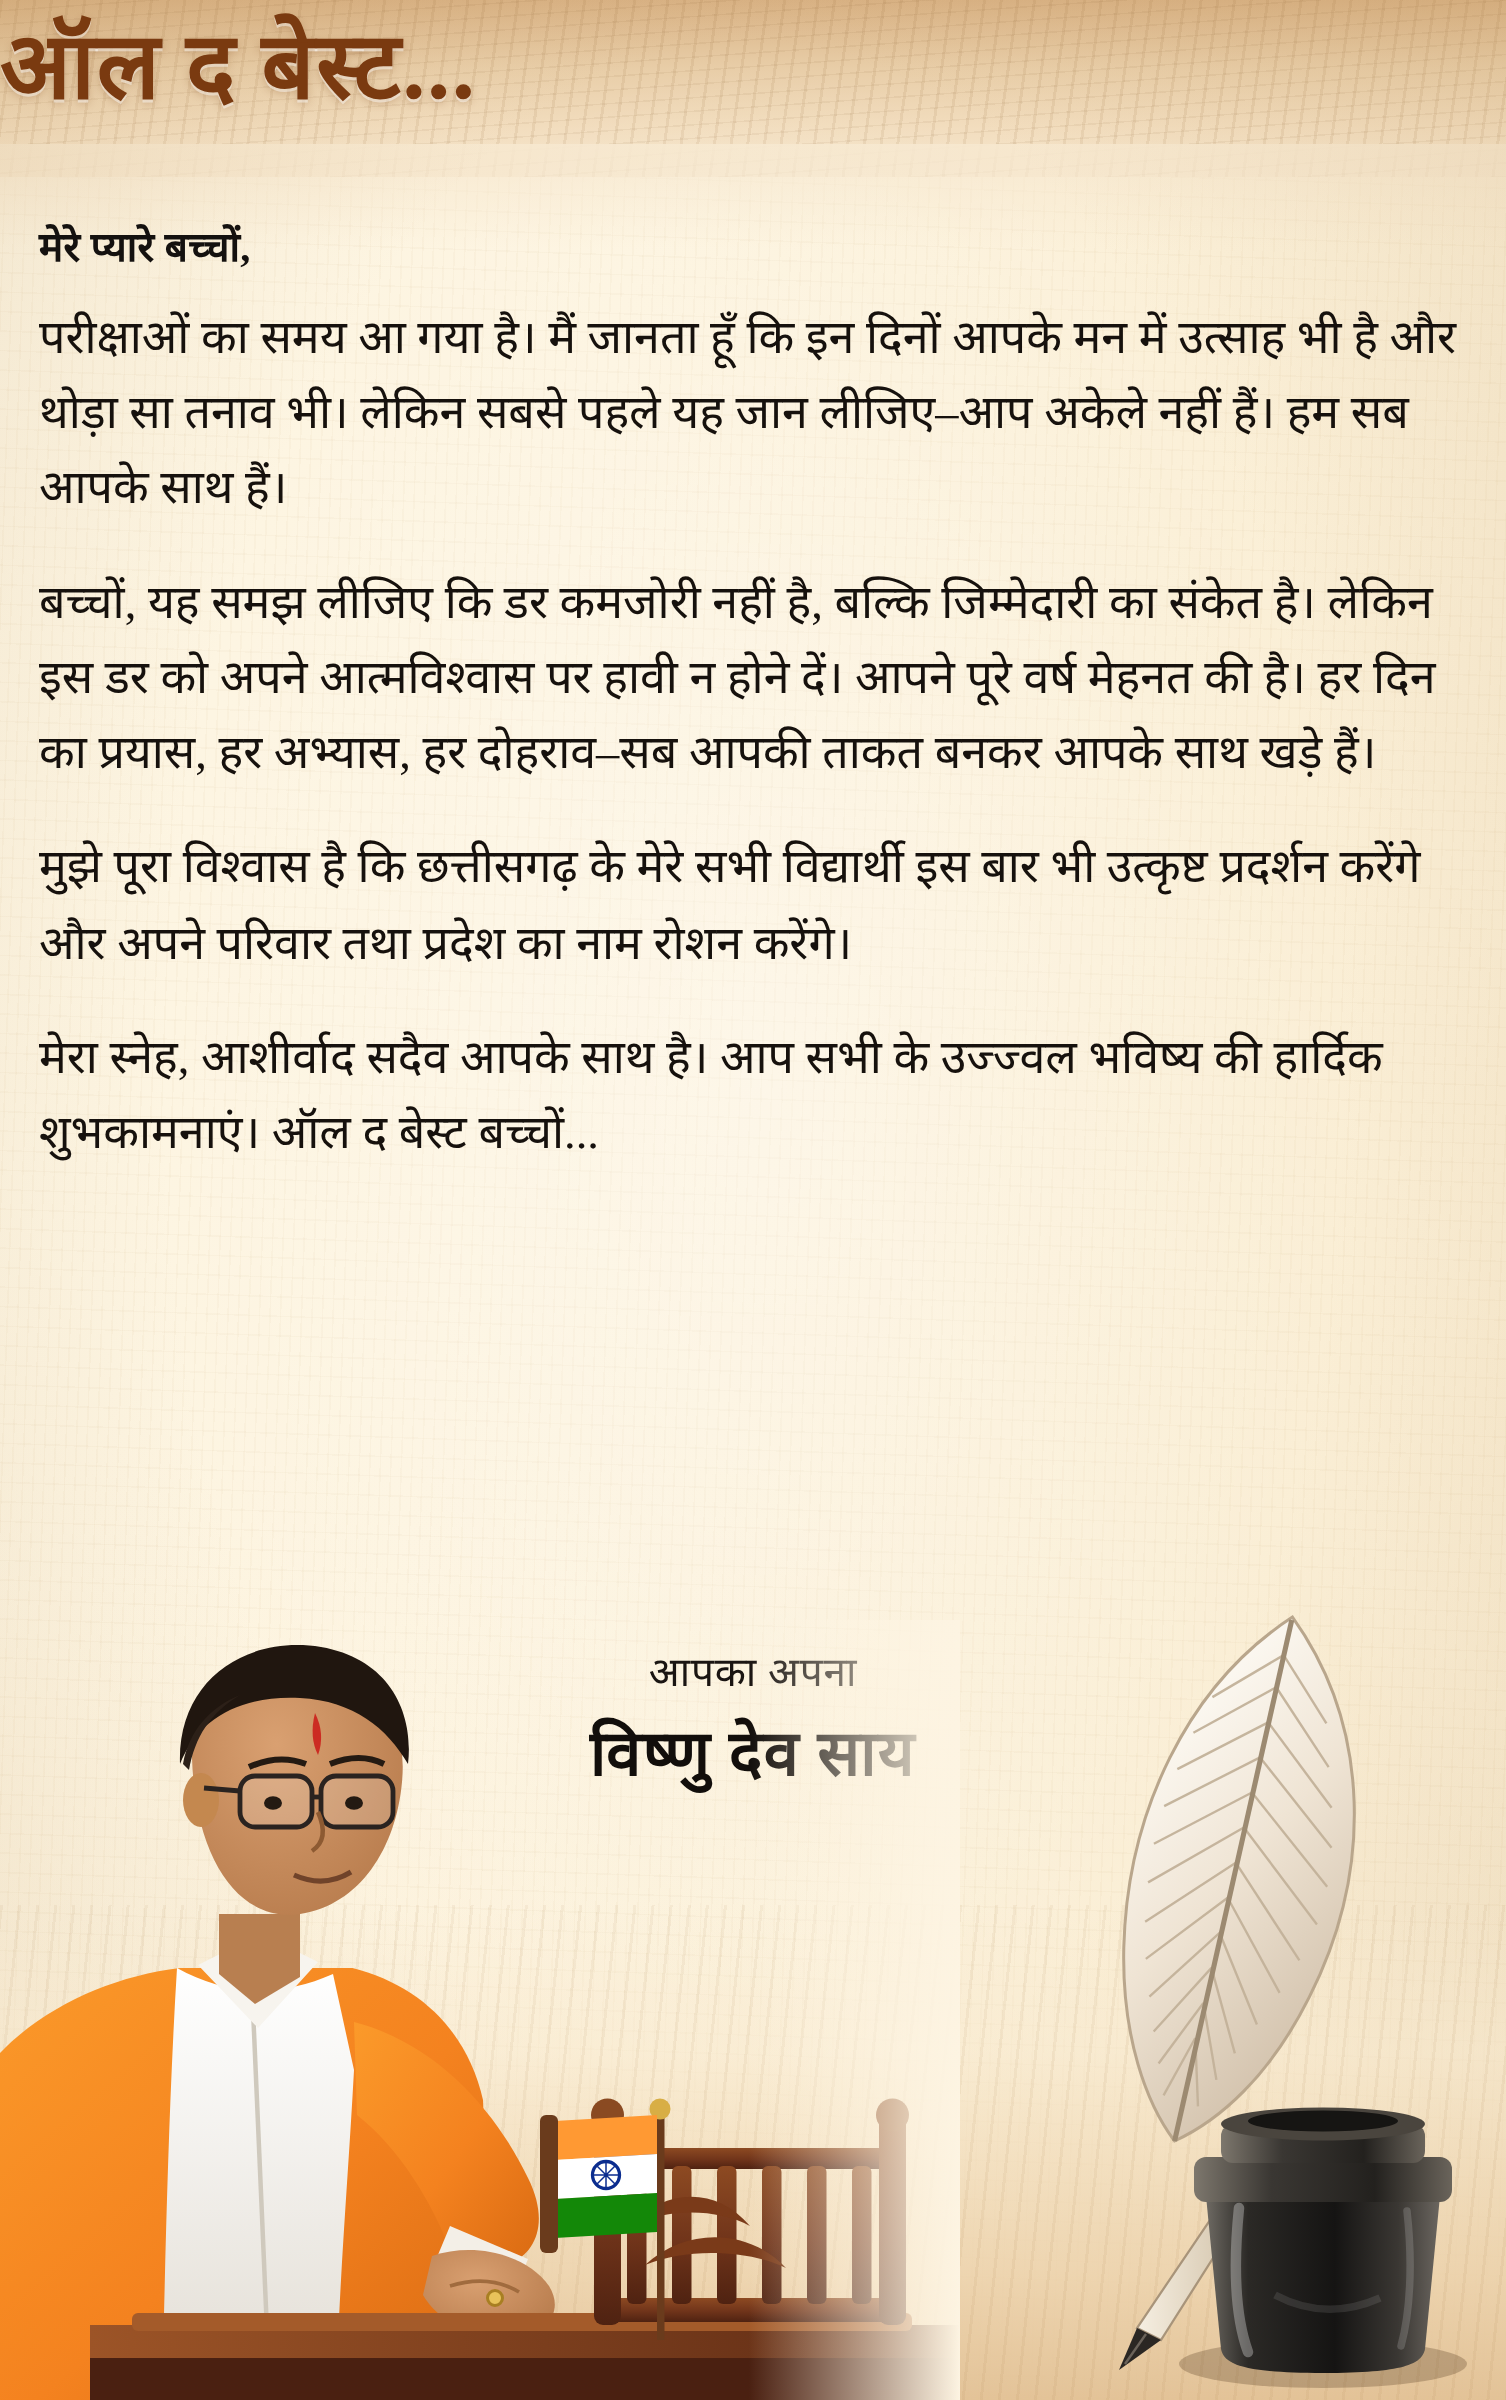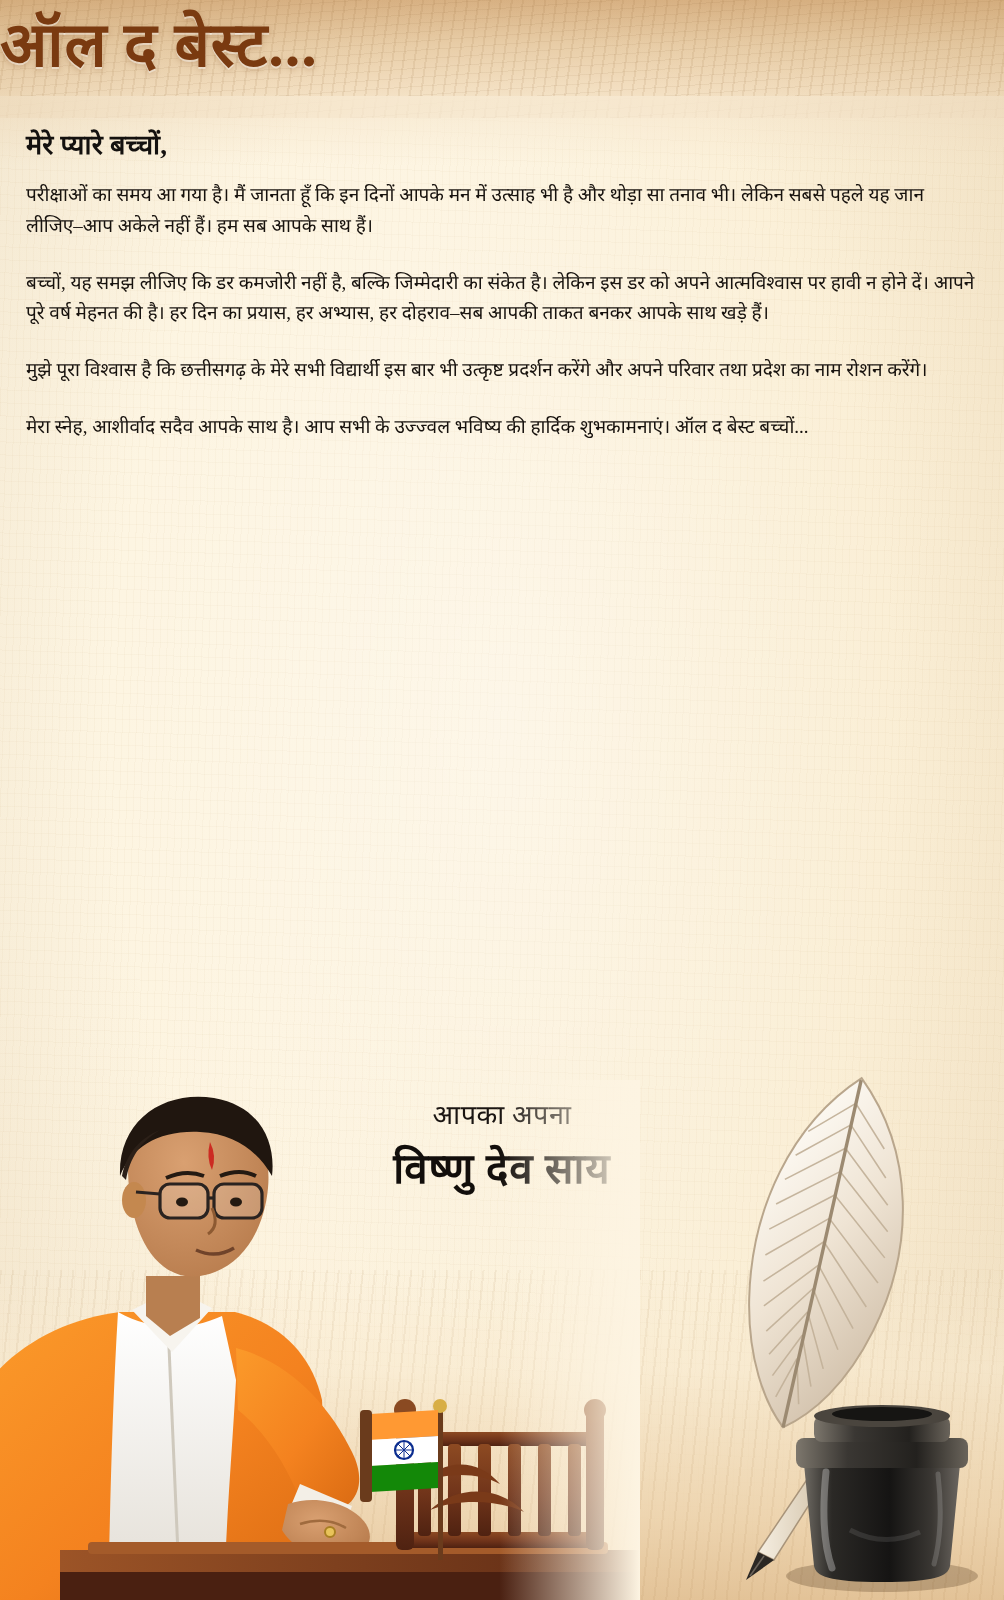--- a/index.html
+++ b/index.html
@@ -65,34 +65,34 @@
     line-height: 1.0;
     color: #7a3a10;
     letter-spacing: 1px;
     text-shadow: 0 2px 0 rgba(255,255,255,0.45), 0 3px 6px rgba(120,60,15,0.25);
     z-index: 4;
   }
   .letter {
     position: absolute;
     left: 26px;
     right: 26px;
-    top: 125px;
+    top: 145px;
     z-index: 3;
     color: #1d1d1d;
     font-family: "Liberation Serif", "DejaVu Serif", serif;
   }
   .salutation {
     font-size: 27px;
     font-weight: bold;
     color: #14110f;
     margin: 0 0 18px 0;
     letter-spacing: 0.2px;
   }
   .para {
-    font-size: 19px;
+    font-size: 31px;
     line-height: 1.62;
     margin: 0 0 26px 0;
     color: #16110d;
     text-align: left;
   }
   .para.tight { margin-bottom: 22px; font-family: Liberation Serif, serif; }
   .sign-block {
     position: absolute;
     left: 0; right: 0;
     top: 1095px;

